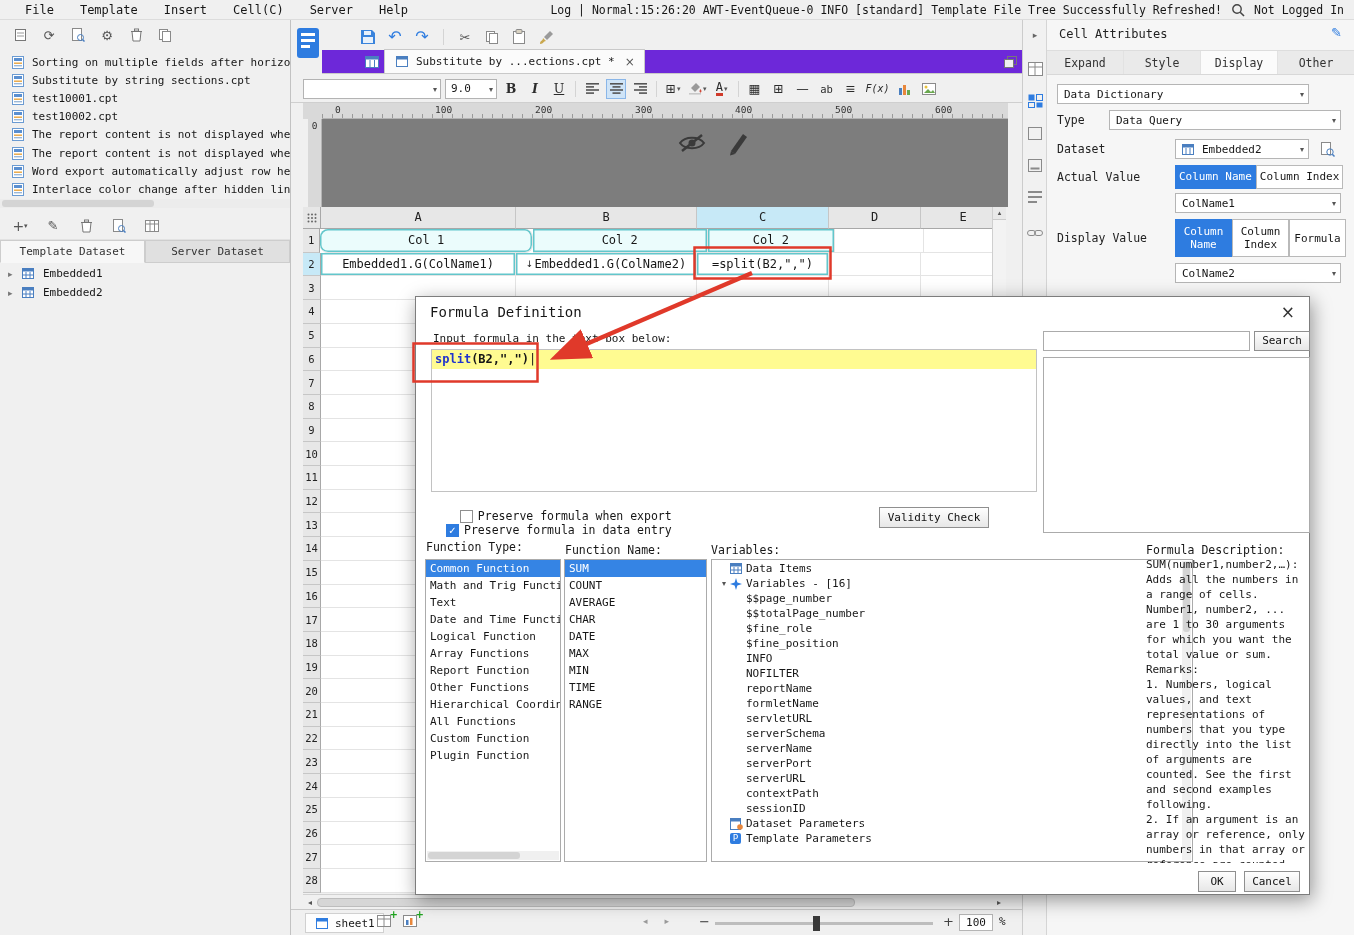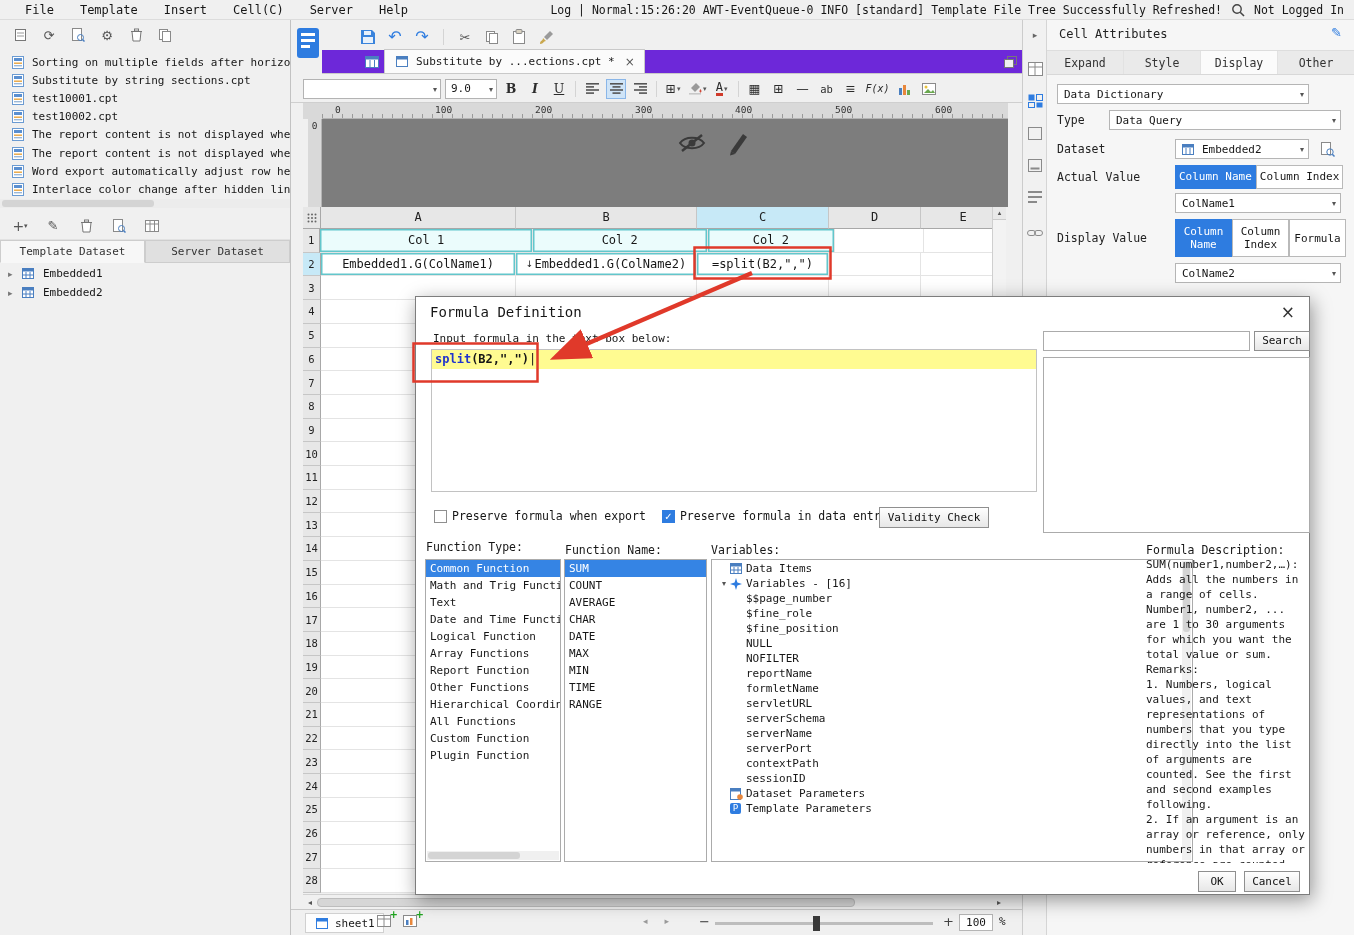--- a/index.html
+++ b/index.html
@@ -156,21 +156,21 @@
   #dlg-close{margin-left:auto;font-size:17px;color:#333;}
   #dlg-hint{position:absolute;left:17px;top:35px;font-size:11px;}
   #formula-box{position:absolute;left:15px;top:52px;width:606px;height:143px;border:1px solid #c2c2c2;background:#fff;}
   #formula-line{height:19px;background:#fffb91;font-size:12px;font-weight:bold;line-height:19px;padding:0 3px;white-space:pre;}
   .fn-name{color:#2134cd;}
   #formula-caret{font-weight:normal;}
   #dlg-search-input{position:absolute;left:627px;top:34px;width:207px;height:20px;border:1px solid #ababab;background:#fff;font:inherit;}
   .push-btn{border:1px solid #8f8f8f;background:linear-gradient(#fefefe,#e7e7e7);font-size:11px;text-align:center;color:#111;}
   #dlg-search-btn{position:absolute;left:838px;top:34px;width:56px;height:20px;line-height:18px;}
   #dlg-descbox{position:absolute;left:627px;top:60px;width:267px;height:176px;border:1px solid #ababab;background:#fff;}
-  #cb-row{position:absolute;left:18px;top:212px;display:flex;align-items:center;}
+  #cb-row{position:absolute;left:30px;top:212px;display:flex;align-items:flex-end;flex-direction:column;}
   .cb-wrap{display:flex;align-items:center;gap:5px;margin-right:16px;}
   .cb-box{width:13px;height:13px;border:1px solid #8f8f8f;background:#fff;display:flex;align-items:center;
           justify-content:center;font-size:10px;color:#fff;font-family:"DejaVu Sans",sans-serif;}
   .cb-box.checked{background:#2e7ce0;border-color:#2e7ce0;}
   .cb-label{font-size:11.5px;}
   #validity-btn{position:absolute;left:463px;top:210px;width:110px;height:21px;line-height:19px;}
   .dlg-label{position:absolute;font-size:11.5px;}
   #fn-type-label{left:10px;top:243px;}
   #fn-name-label{left:149px;top:246px;}
   #variables-label{left:295px;top:246px;}
@@ -603,21 +603,21 @@
           </svg>
         </div>
         <div class="g-colhead" style="width: 195px;">A</div>
         <div class="g-colhead" style="width: 181px;">B</div>
         <div class="g-colhead sel" style="width: 132px;">C</div>
         <div class="g-colhead" style="width: 92px;">D</div>
         <div class="g-colhead" style="width: 85px;">E</div>
       </div>
       <div class="g-row g-brow">
         <div class="g-rownum">1</div>
-        <div class="g-cell title" style="width: 220px;">
+        <div class="g-cell title" style="width: 220px; border-radius: 8px;">
           <span class="cell-text">Col 1</span>
         </div>
         <div class="g-cell title" style="width: 181px;">
           <span class="cell-text">Col 2</span>
         </div>
         <div class="g-cell title" style="width: 132px;">
           <span class="cell-text">Col 2</span>
         </div>
         <div class="g-cell" style="width: 92px;"></div>
         <div class="g-cell" style="width: 85px;"></div>
@@ -1074,27 +1074,30 @@
               <svg width="12" height="12" viewBox="0 0 12 12">
                 <path d="M6 0 L7.4 4.6 L12 6 L7.4 7.4 L6 12 L4.6 7.4 L0 6 L4.6 4.6 Z" fill="#2e7ce0"></path>
               </svg>
             </span>
             <span class="tree-label">Variables - [16]</span>
           </div>
           <div class="tree-row" style="padding-left: 34px;">
             <span class="tree-label">$$page_number</span>
           </div>
           <div class="tree-row" style="padding-left: 34px;">
+            <span class="tree-label">$$totalPage_number</span>
+          </div>
+          <div class="tree-row" style="padding-left: 34px;">
             <span class="tree-label">$fine_role</span>
           </div>
           <div class="tree-row" style="padding-left: 34px;">
             <span class="tree-label">$fine_position</span>
           </div>
           <div class="tree-row" style="padding-left: 34px;">
-            <span class="tree-label">NULL</span>
+            <span class="tree-label">INFO</span>
           </div>
           <div class="tree-row" style="padding-left: 34px;">
             <span class="tree-label">NOFILTER</span>
           </div>
           <div class="tree-row" style="padding-left: 34px;">
             <span class="tree-label">reportName</span>
           </div>
           <div class="tree-row" style="padding-left: 34px;">
             <span class="tree-label">formletName</span>
           </div>
@@ -1102,20 +1105,23 @@
             <span class="tree-label">servletURL</span>
           </div>
           <div class="tree-row" style="padding-left: 34px;">
             <span class="tree-label">serverSchema</span>
           </div>
           <div class="tree-row" style="padding-left: 34px;">
             <span class="tree-label">serverName</span>
           </div>
           <div class="tree-row" style="padding-left: 34px;">
             <span class="tree-label">serverPort</span>
+          </div>
+          <div class="tree-row" style="padding-left: 34px;">
+            <span class="tree-label">serverURL</span>
           </div>
           <div class="tree-row" style="padding-left: 34px;">
             <span class="tree-label">contextPath</span>
           </div>
           <div class="tree-row" style="padding-left: 34px;">
             <span class="tree-label">sessionID</span>
           </div>
           <div class="tree-row" style="padding-left: 6px;">
             <span class="tree-exp-sp"></span>
             <span class="tree-ic">

